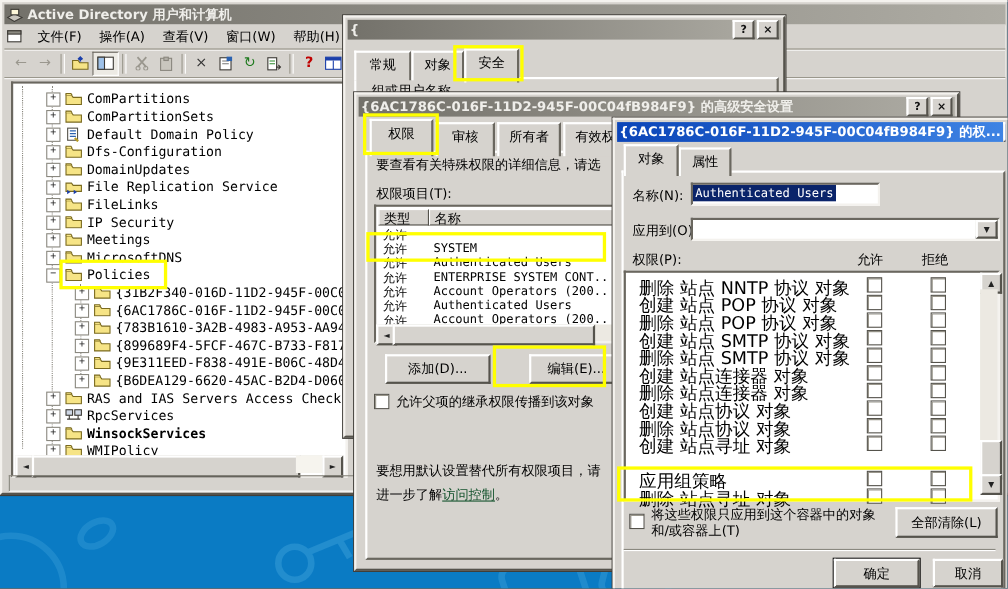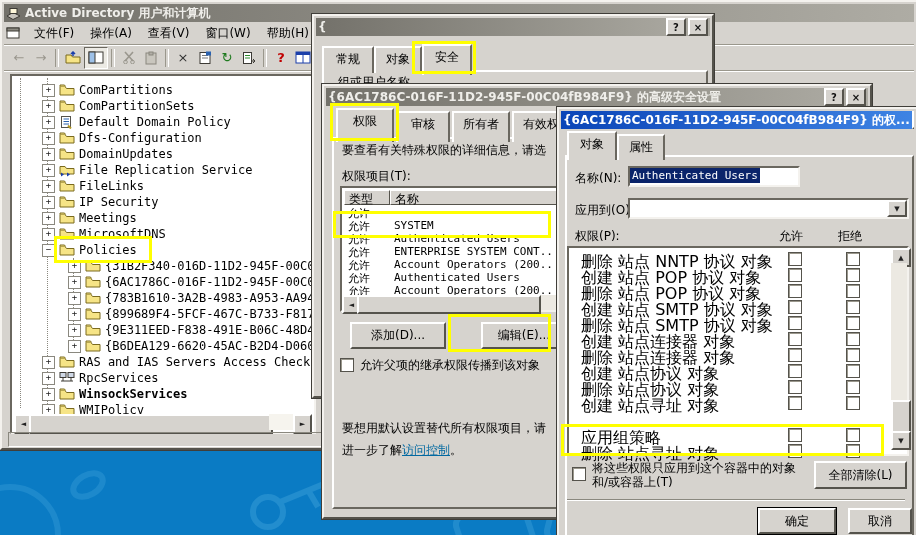--- a/index.html
+++ b/index.html
@@ -20,21 +20,21 @@
   .tab{position:absolute;background:#d6d3ce;border:2px solid;border-color:#fff #6a675f #d6d3ce #fff;
     border-bottom:none;text-align:center;padding-top:3px;font-size:12px;}
   .tab.active{z-index:3;}
   
   .btn{position:absolute;background:#d6d3ce;border:2px solid;border-color:#fff #55534c #55534c #fff;
     font-size:12px;display:flex;align-items:center;justify-content:center;white-space:nowrap;}
   .btn.default{box-shadow:0 0 0 1px #000;}
   .sunken{background:#fff;border:2px solid;border-color:#6a675f #f4f2ee #f4f2ee #6a675f;}
   .cb{position:absolute;width:12px;height:12px;background:#fff;border:1px solid #55534c;
     box-shadow:inset 1px 1px 0 #9a978c;}
-  .link{color:#0369a1;text-decoration:underline;}
+  .link{color:#14532d;text-decoration:underline;}
   
   .sbb{position:absolute;background:#d6d3ce;border:2px solid;border-color:#fff #55534c #55534c #fff;
     display:flex;align-items:center;justify-content:center;font-size:7px;color:#222;}
   .sbtrack{position:absolute;background:#ece9e2;}
   .sbtrack.lite{background:#f6f4ee;}
   .sbthumb{position:absolute;background:#d6d3ce;border:2px solid;border-color:#fff #55534c #55534c #fff;}
   
   #menubar{position:absolute;left:2px;right:2px;top:20px;height:22px;display:flex;align-items:center;
     border-bottom:1px solid #9a978c;box-shadow:0 1px 0 #fff;}
   .mitem{padding:2px 8px;}

